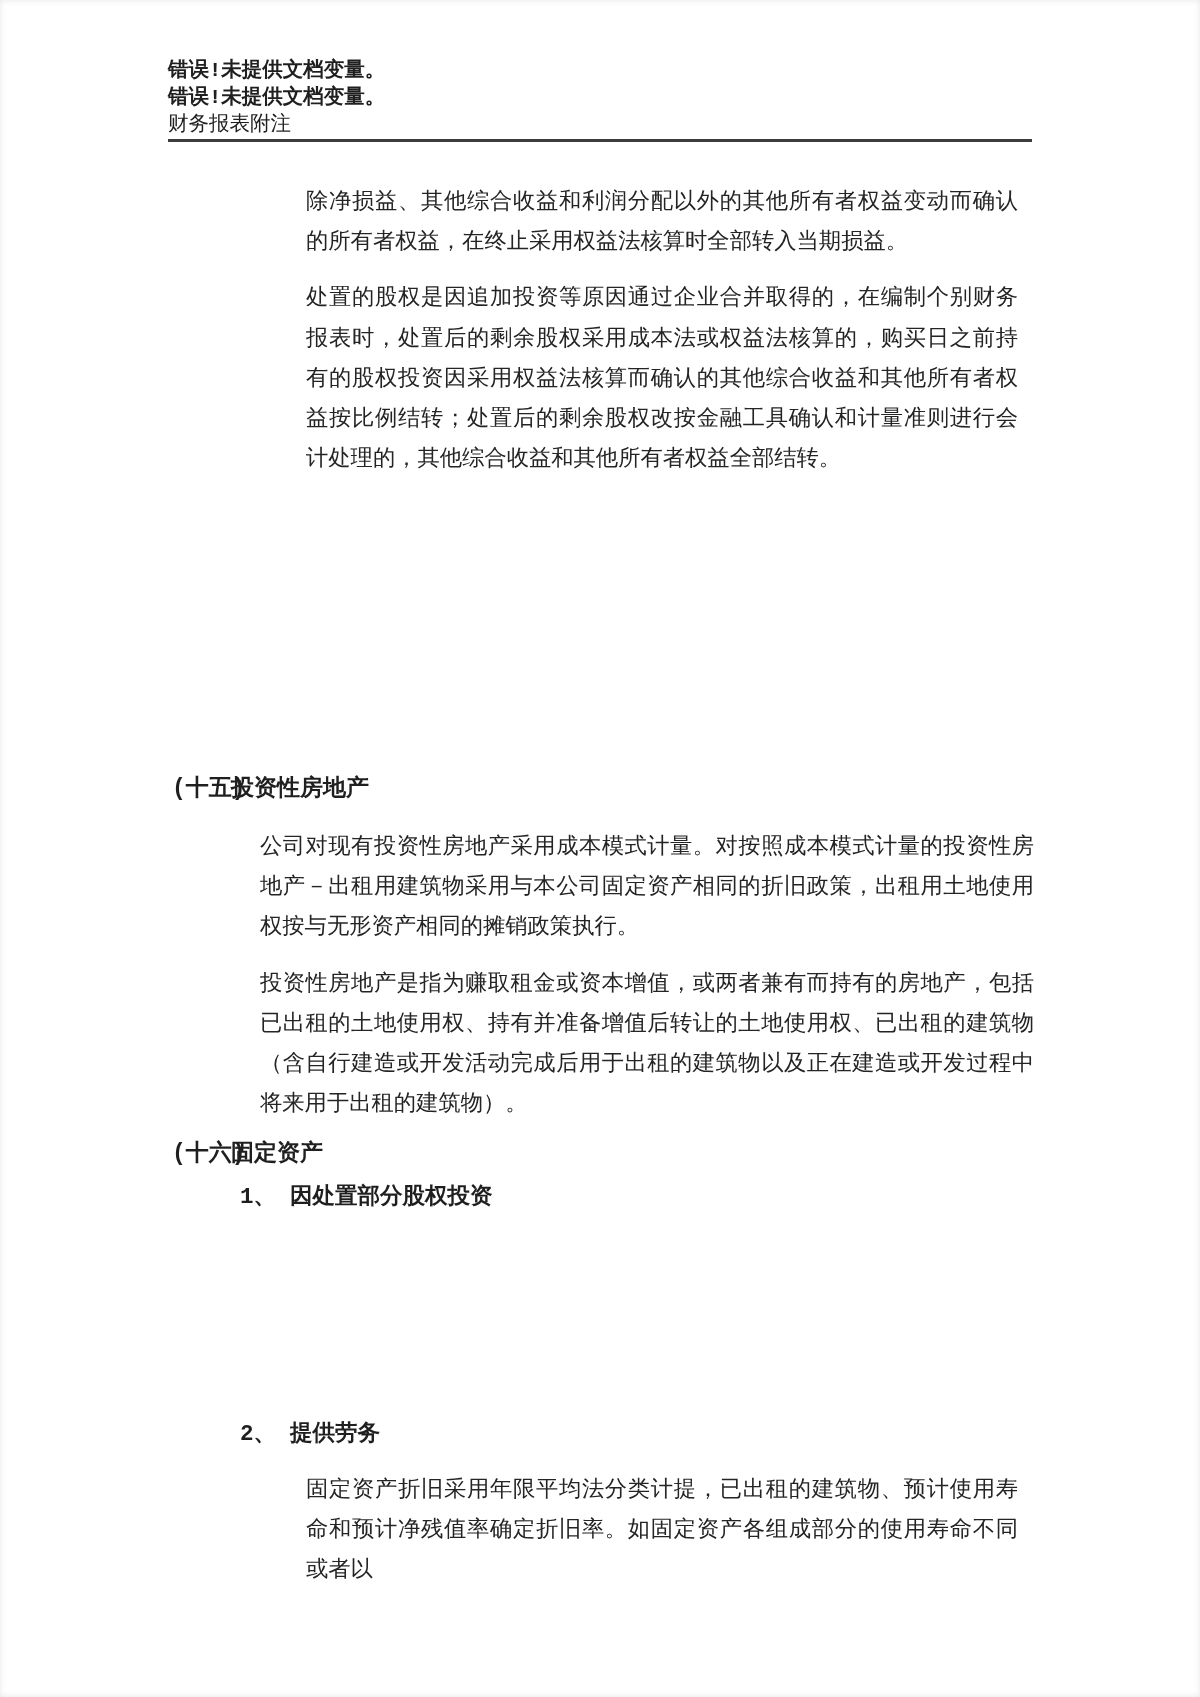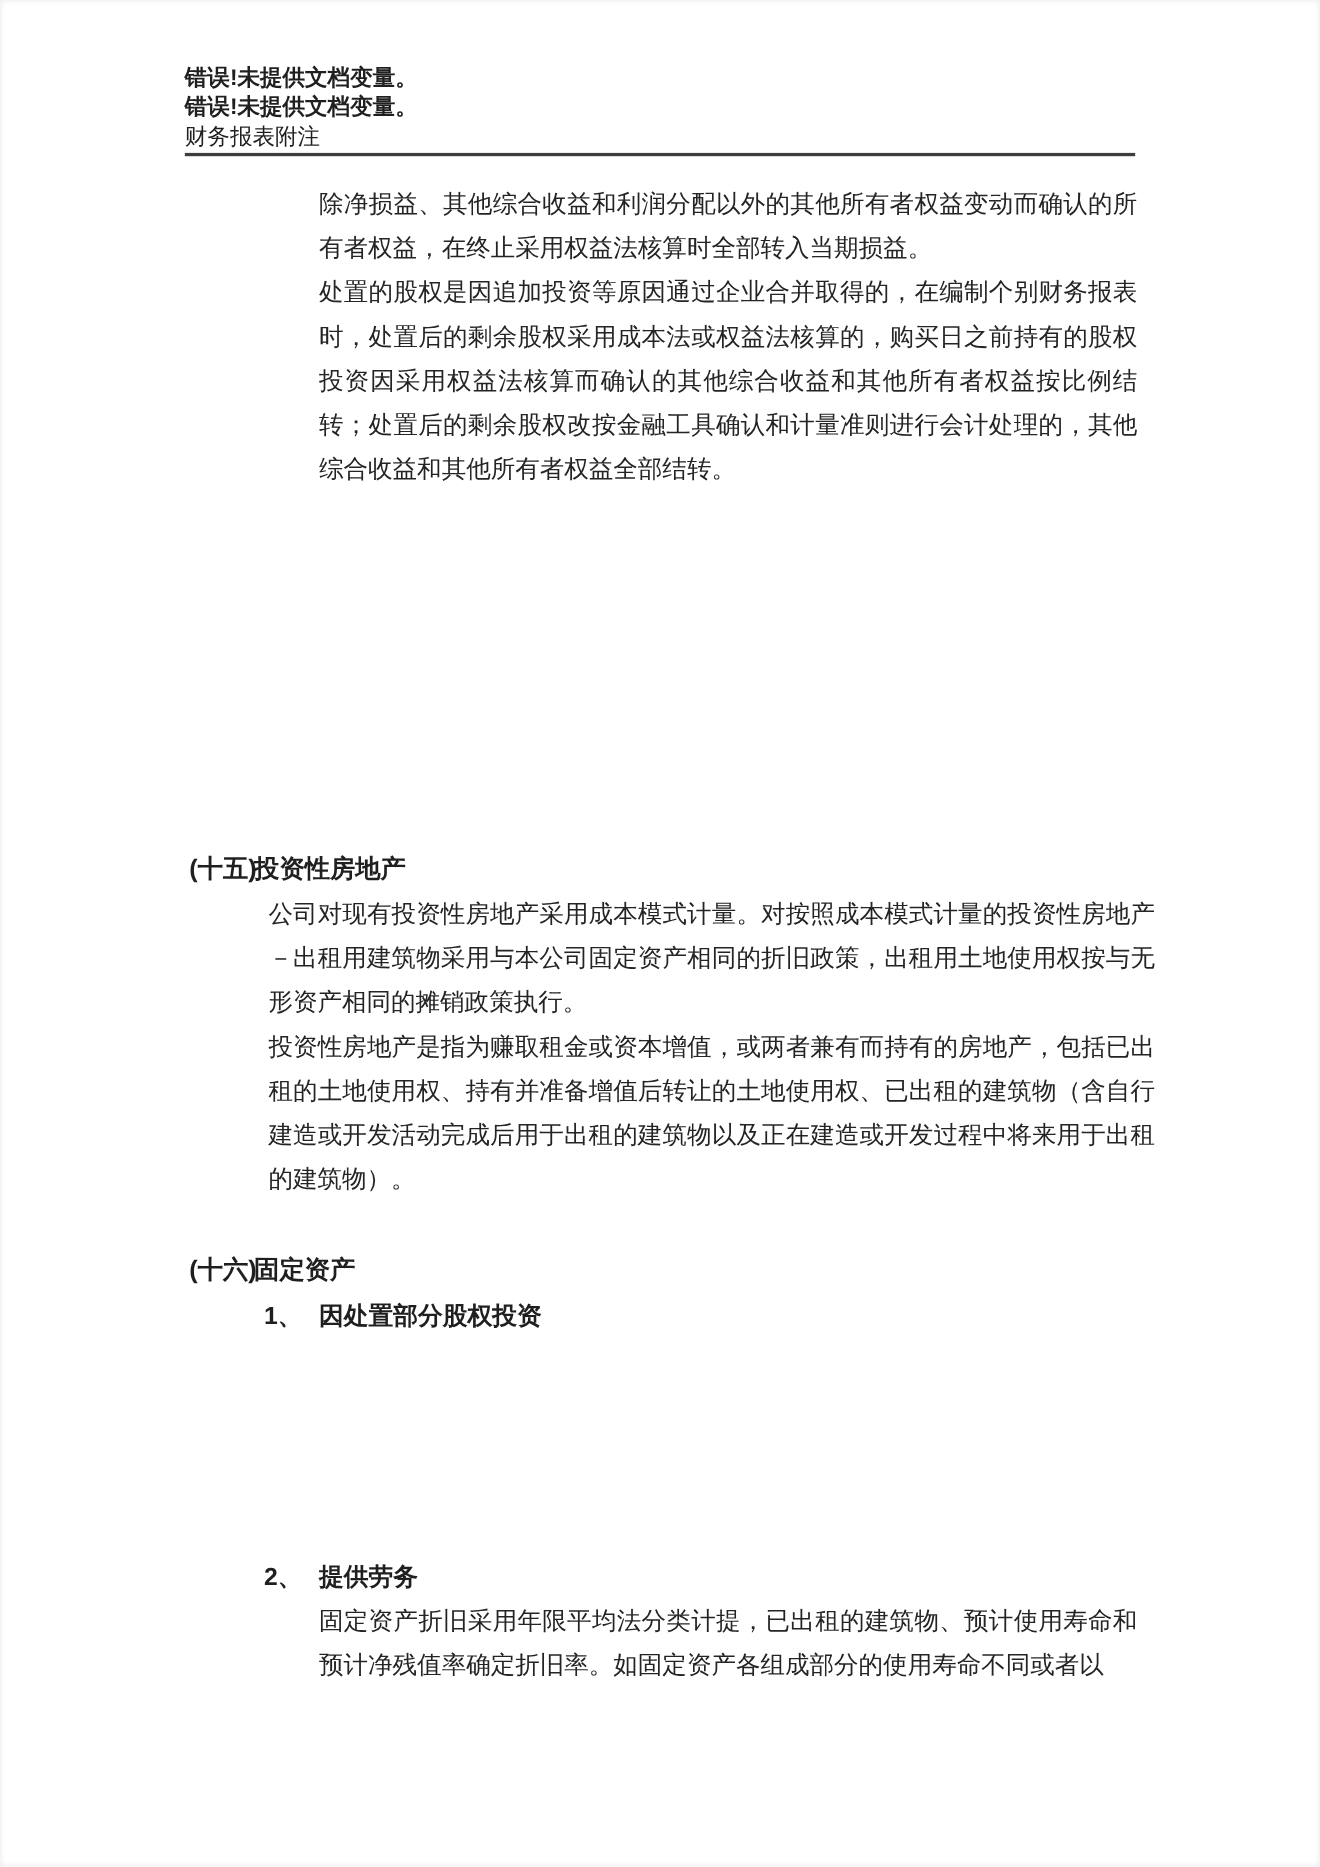--- a/index.html
+++ b/index.html
@@ -2,21 +2,21 @@
 <html><head>
 <meta charset="utf-8">
 <style>
   html, body { margin: 0; padding: 0; background: #ffffff; }
   .page {
     position: relative;
     width: 1200px;
     height: 1697px;
     background: #ffffff;
     overflow: hidden;
-    font-family: Liberation Sans, sans-serif;
+    font-family: Liberation Mono, monospace;
     color: #262626;
     box-shadow: inset 0 0 6px rgba(0,0,0,0.10);
   }
   
   .doc-header {
     position: absolute;
     left: 168px;
     top: 57px;
     width: 864px;
     font-size: 20.5px;
@@ -33,21 +33,21 @@
     background: #3d3d3d;
   }
   
   .body-para {
     font-size: 22.3px;
     line-height: 40.2px;
     text-align: justify;
     text-justify: inter-ideograph;
     line-break: strict;
     color: #242424;
-    margin: 0;
+    margin: 16px;
   }
   .block-indent {          
     position: absolute;
     left: 290px;
     width: 744px;
   }
   .block-wide {            
     position: absolute;
     left: 244px;
     width: 806px;

